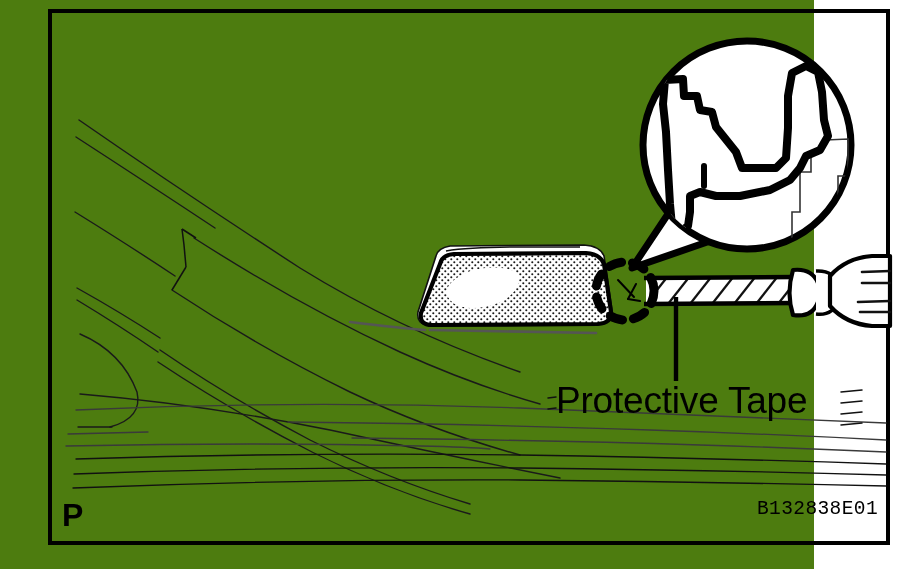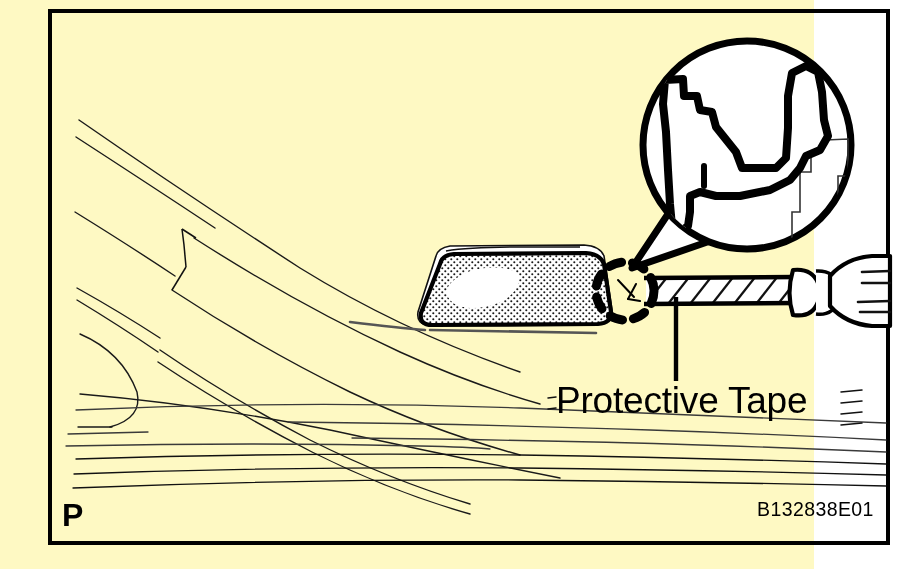--- a/index.html
+++ b/index.html
@@ -11,21 +11,21 @@
   body {
     width: 914px;
     height: 569px;
     font-family: "Liberation Sans", sans-serif;
     overflow: hidden;
   }
   #figure-root {
     position: relative;
     width: 814px;
     height: 569px;
-    background: #fef9c3;
+    background: #4d7c0f;
   }
   #figure-svg {
     position: absolute;
     left: 0;
     top: 0;
   }
   .tape-label {
     position: absolute;
     left: 556px;
     top: 380px;
@@ -36,21 +36,21 @@
     font-family: "Liberation Sans", sans-serif;
   }
   .fig-code {
     position: absolute;
     left: 757px;
     top: 498px;
     font-size: 19.5px;
     letter-spacing: 0.4px;
     color: #000;
     white-space: nowrap;
-    font-family: Liberation Sans, sans-serif;
+    font-family: Liberation Mono, monospace;
   }
   .page-mark {
     position: absolute;
     left: 62px;
     top: 497px;
     font-size: 32px;
     font-weight: bold;
     color: #000;
     font-family: "Liberation Sans", sans-serif;
   }

